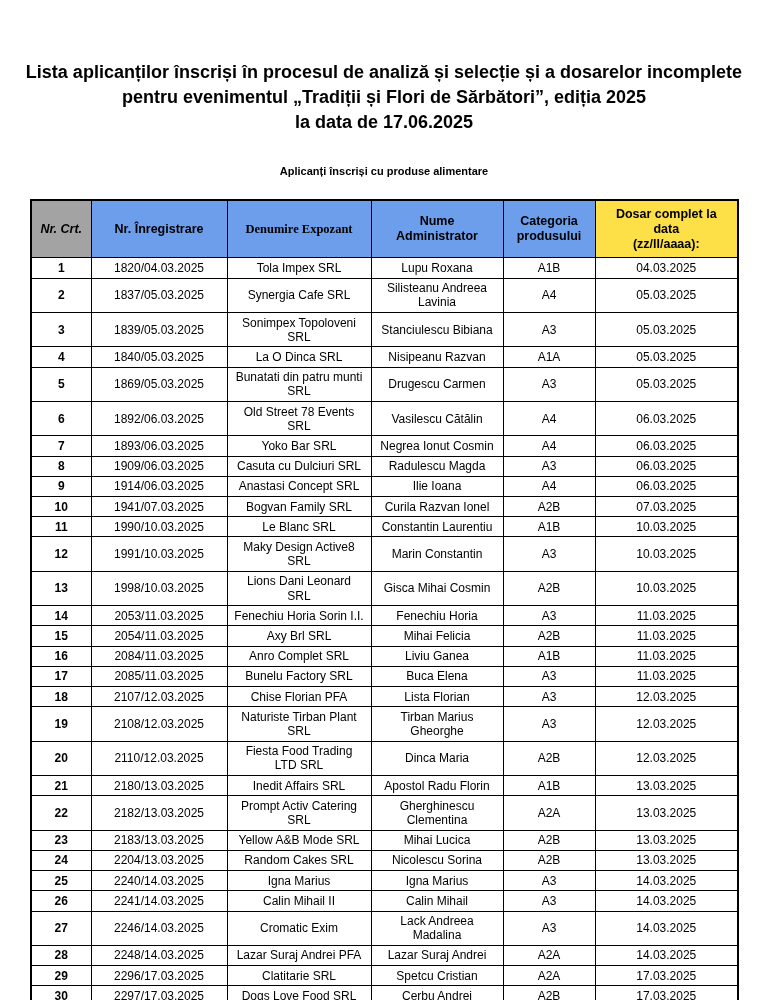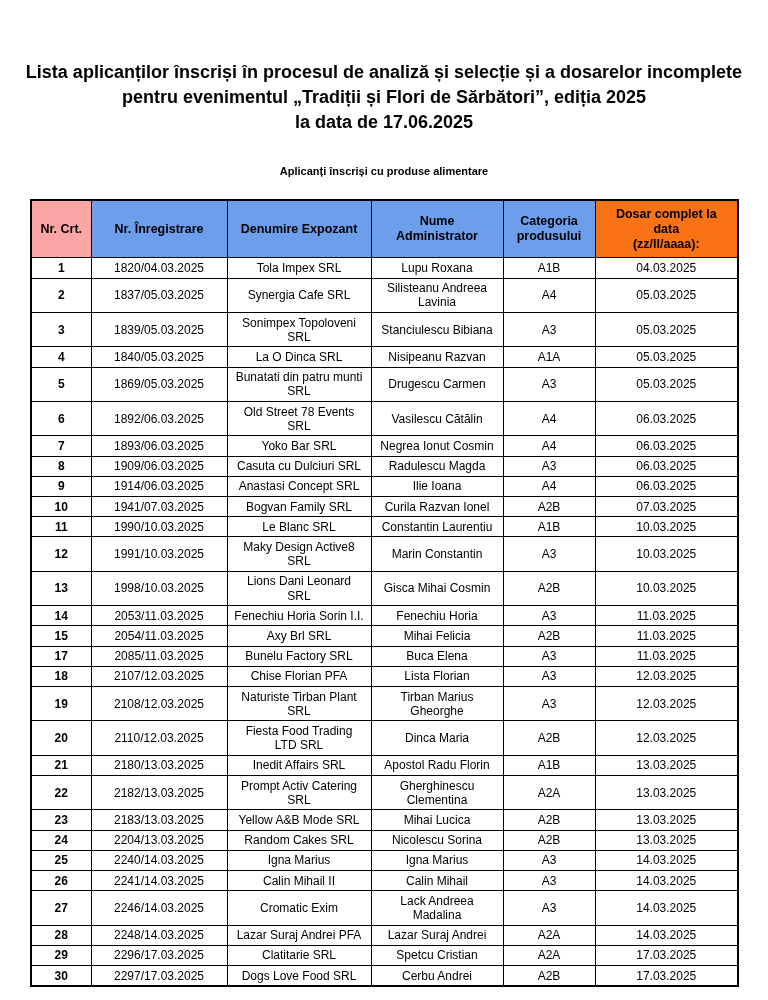--- a/index.html
+++ b/index.html
@@ -77,28 +77,28 @@
     <colgroup>
       <col style="width:60px">
       <col style="width:136px">
       <col style="width:144px">
       <col style="width:132px">
       <col style="width:92px">
       <col style="width:143px">
     </colgroup>
     <thead>
       <tr>
-        <th style="background: #fca5a5;">Nr. Crt.</th>
+        <th style="background: #a3a3a3; font-style: italic;">Nr. Crt.</th>
         <th style="background: rgb(109, 158, 235);">Nr. Înregistrare</th>
-        <th style="background: rgb(109, 158, 235);">Denumire Expozant</th>
+        <th style="background: rgb(109, 158, 235); font-family: Liberation Serif, serif;">Denumire Expozant</th>
         <th style="background: rgb(109, 158, 235);">Nume
 Administrator</th>
         <th style="background: rgb(109, 158, 235);">Categoria
 produsului</th>
-        <th style="background: #f97316; margin-left: 16px;">Dosar complet la
+        <th style="background: #fde047; margin-left: 16px;">Dosar complet la
 data
 (zz/ll/aaaa):</th>
       </tr>
     </thead>
     <tbody>
         <tr>
           <td class="nr">1</td>
           <td>1820/04.03.2025</td>
           <td>Tola Impex SRL</td>
           <td>Lupu Roxana</td>
@@ -217,20 +217,28 @@
         </tr>
         <tr>
           <td class="nr">15</td>
           <td>2054/11.03.2025</td>
           <td>Axy Brl SRL</td>
           <td>Mihai Felicia</td>
           <td>A2B</td>
           <td>11.03.2025</td>
         </tr>
         <tr>
+          <td class="nr">16</td>
+          <td>2084/11.03.2025</td>
+          <td>Anro Complet SRL</td>
+          <td>Liviu Ganea</td>
+          <td>A1B</td>
+          <td>11.03.2025</td>
+        </tr>
+        <tr>
           <td class="nr">17</td>
           <td>2085/11.03.2025</td>
           <td>Bunelu Factory SRL</td>
           <td>Buca Elena</td>
           <td>A3</td>
           <td>11.03.2025</td>
         </tr>
         <tr>
           <td class="nr">18</td>
           <td>2107/12.03.2025</td>

